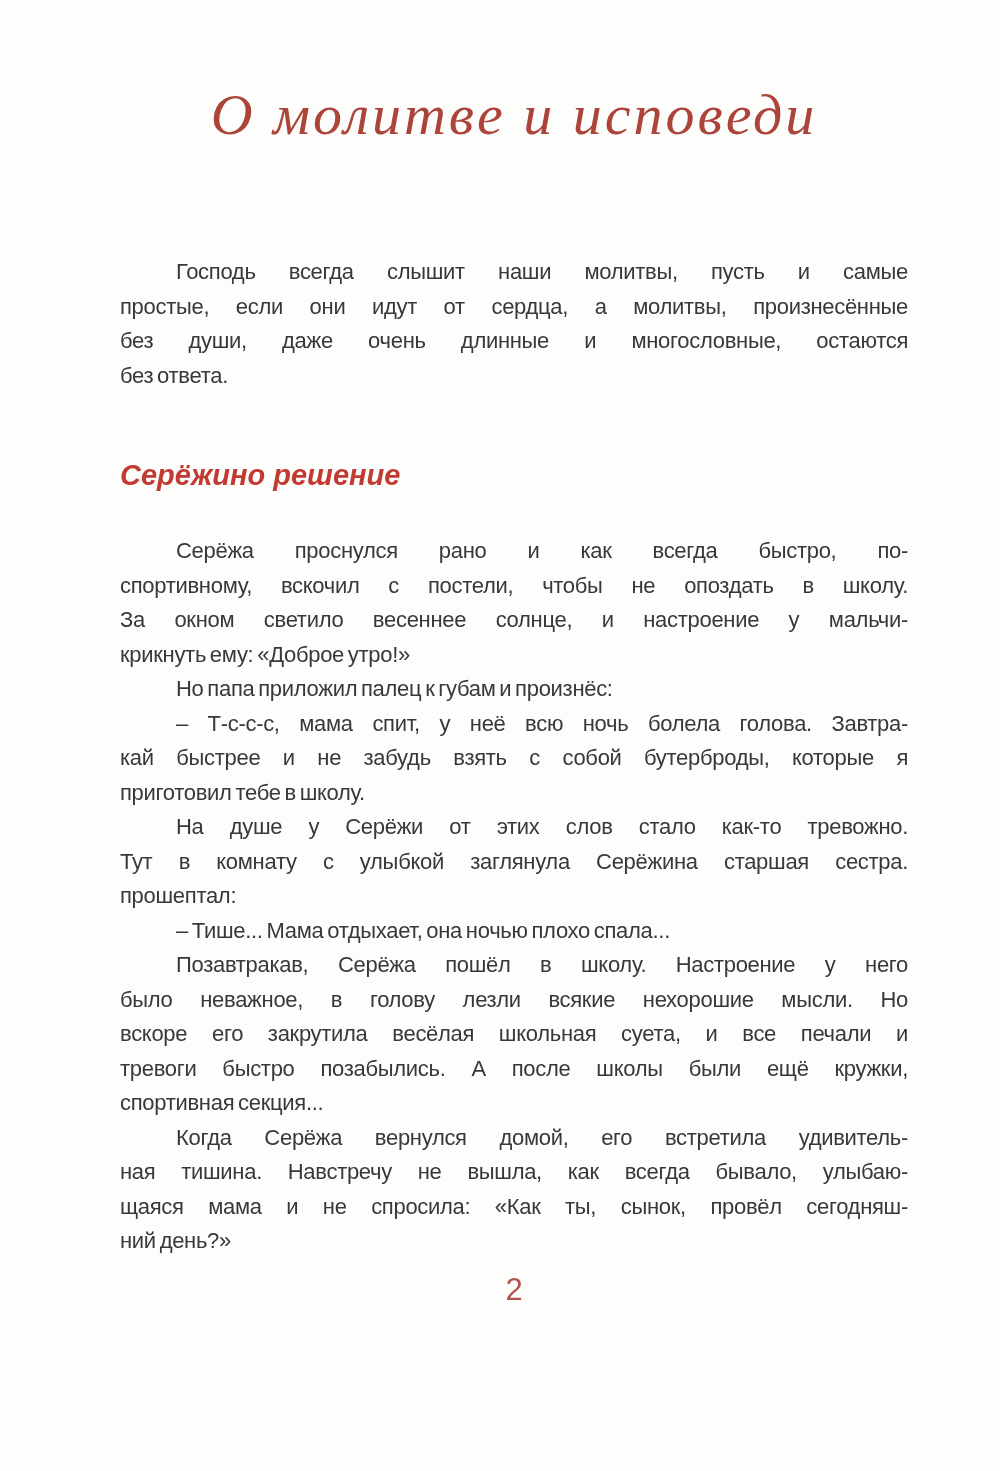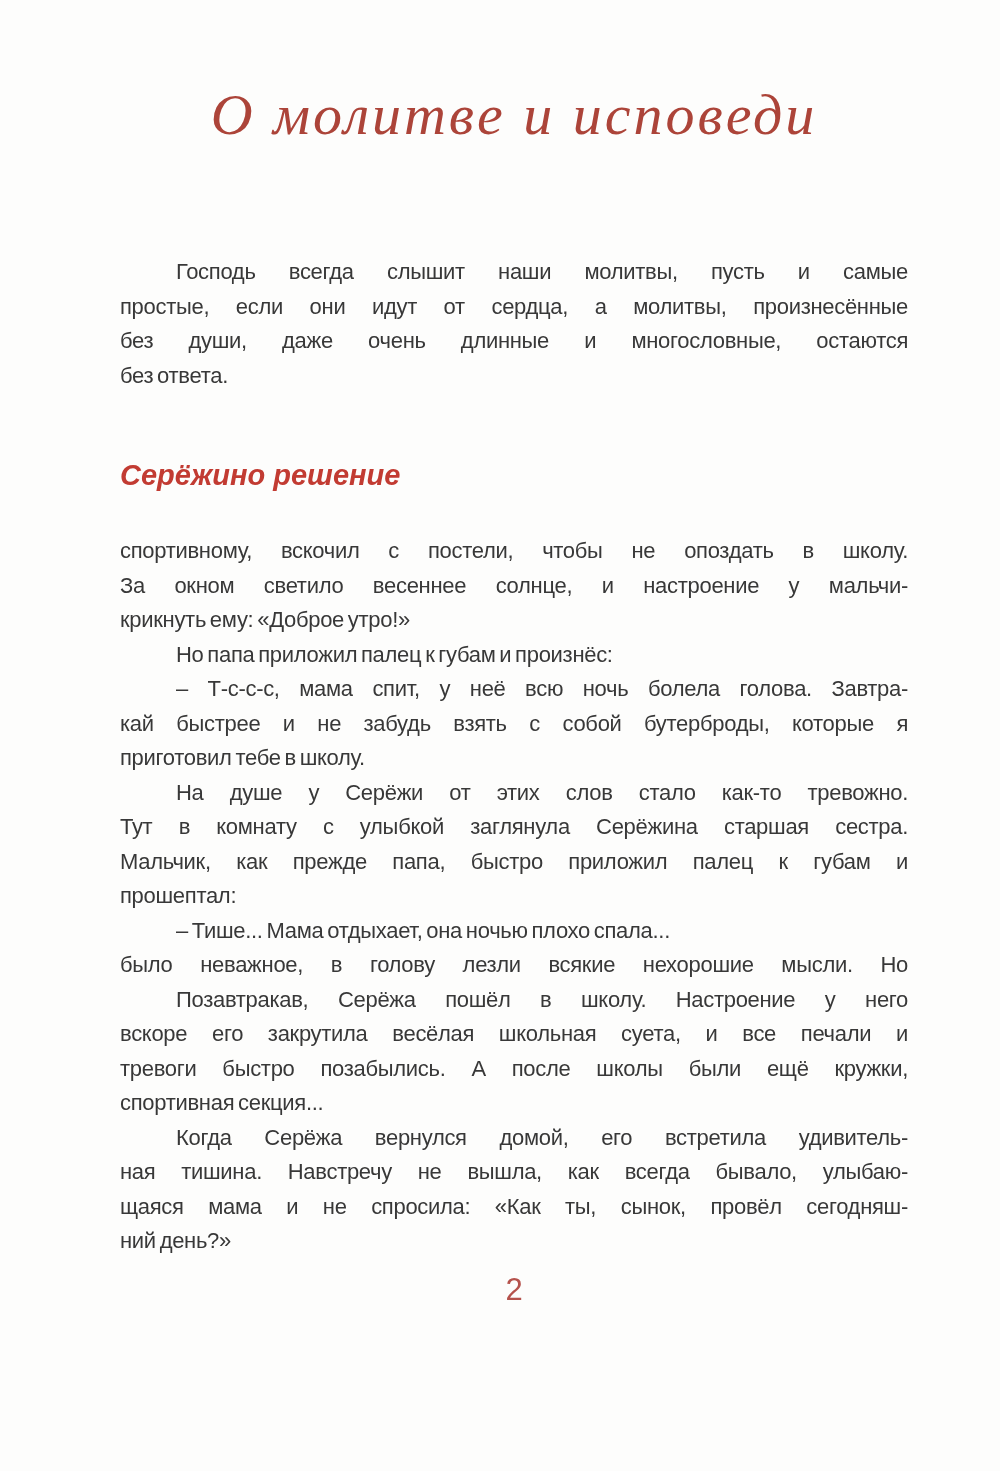--- a/index.html
+++ b/index.html
@@ -71,34 +71,34 @@
   <section class="intro para">
       <div class="line first">Господь всегда слышит наши молитвы, пусть и самые</div>
       <div class="line">простые, если они идут от сердца, а молитвы, произнесённые</div>
       <div class="line">без души, даже очень длинные и многословные, остаются</div>
       <div class="line last">без ответа.</div>
     </section>
 
   <h2 class="subheading">Серёжино решение</h2>
 
   <section class="story para">
+      <div class="line first">Серёжа проснулся рано и как всегда быстро, по-</div>
       <div class="line">спортивному, вскочил с постели, чтобы не опоздать в школу.</div>
       <div class="line">За окном светило весеннее солнце, и настроение у мальчи-</div>
       <div class="line last">крикнуть ему: «Доброе утро!»</div>
       <div class="line first last">Но папа приложил палец к губам и произнёс:</div>
       <div class="line first">– Т-с-с-с, мама спит, у неё всю ночь болела голова. Завтра-</div>
       <div class="line">кай быстрее и не забудь взять с собой бутерброды, которые я</div>
       <div class="line last">приготовил тебе в школу.</div>
       <div class="line first">На душе у Серёжи от этих слов стало как-то тревожно.</div>
       <div class="line">Тут в комнату с улыбкой заглянула Серёжина старшая сестра.</div>
-      <div class="line">Мальчик, как прежде папа, быстро приложил палец к губам и</div>
       <div class="line last">прошептал:</div>
       <div class="line first last">– Тише... Мама отдыхает, она ночью плохо спала...</div>
+      <div class="line first">Позавтракав, Серёжа пошёл в школу. Настроение у него</div>
       <div class="line">было неважное, в голову лезли всякие нехорошие мысли. Но</div>
-      <div class="line first">Позавтракав, Серёжа пошёл в школу. Настроение у него</div>
       <div class="line">вскоре его закрутила весёлая школьная суета, и все печали и</div>
       <div class="line">тревоги быстро позабылись. А после школы были ещё кружки,</div>
       <div class="line last">спортивная секция...</div>
       <div class="line first">Когда Серёжа вернулся домой, его встретила удивитель-</div>
       <div class="line">ная тишина. Навстречу не вышла, как всегда бывало, улыбаю-</div>
       <div class="line">щаяся мама и не спросила: «Как ты, сынок, провёл сегодняш-</div>
       <div class="line last">ний день?»</div>
     </section>
 
   <div class="pagenum">2</div>

